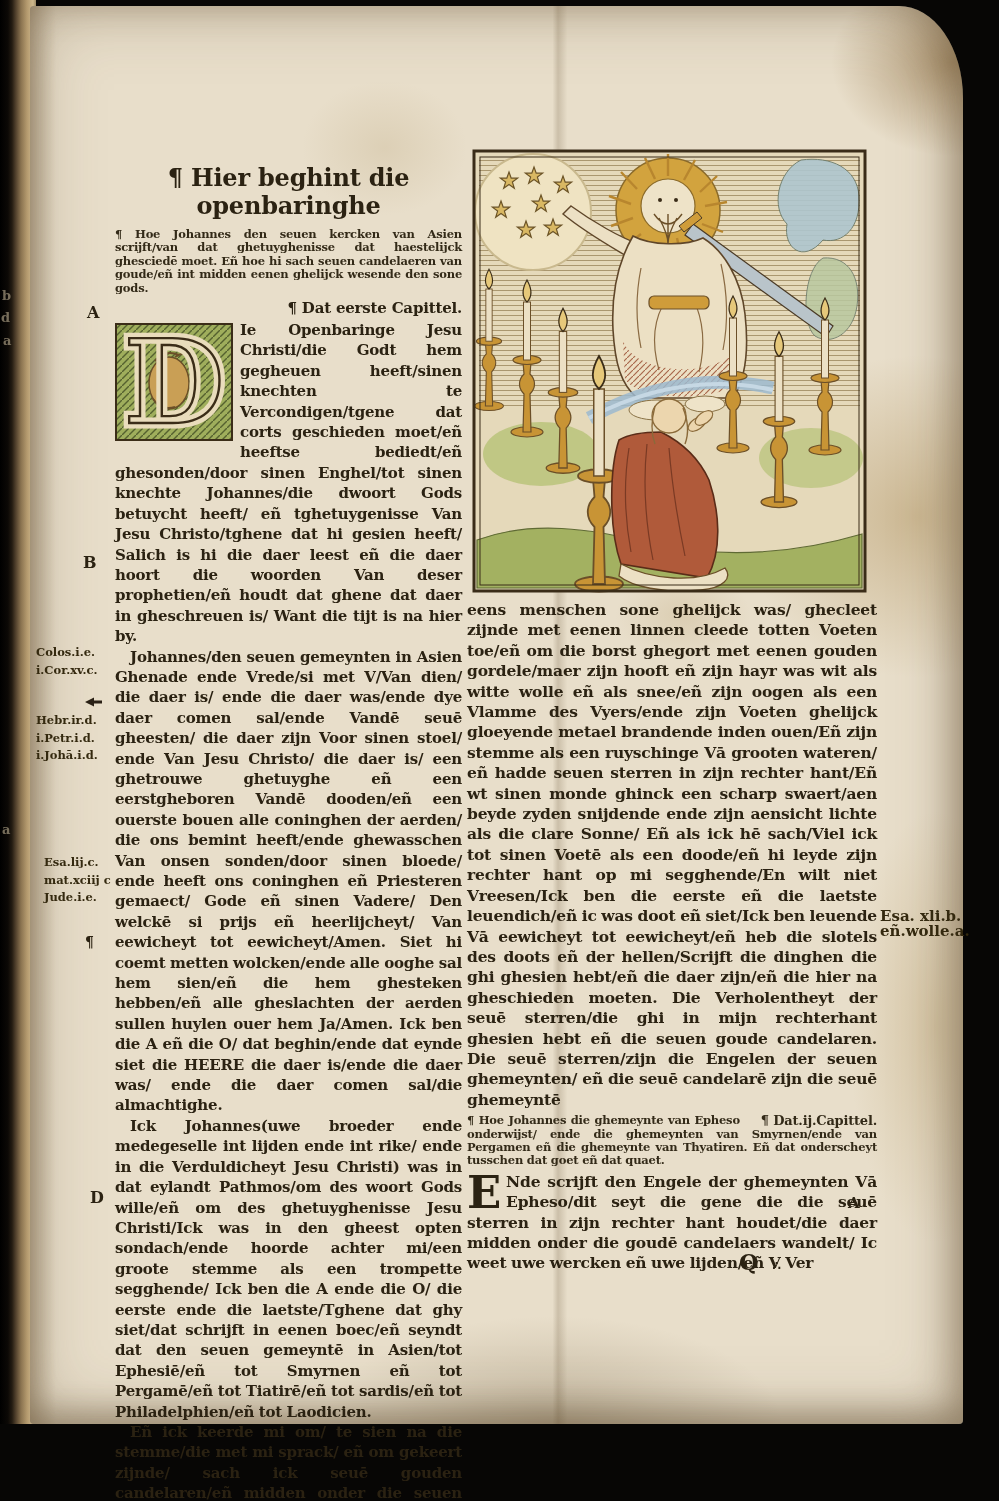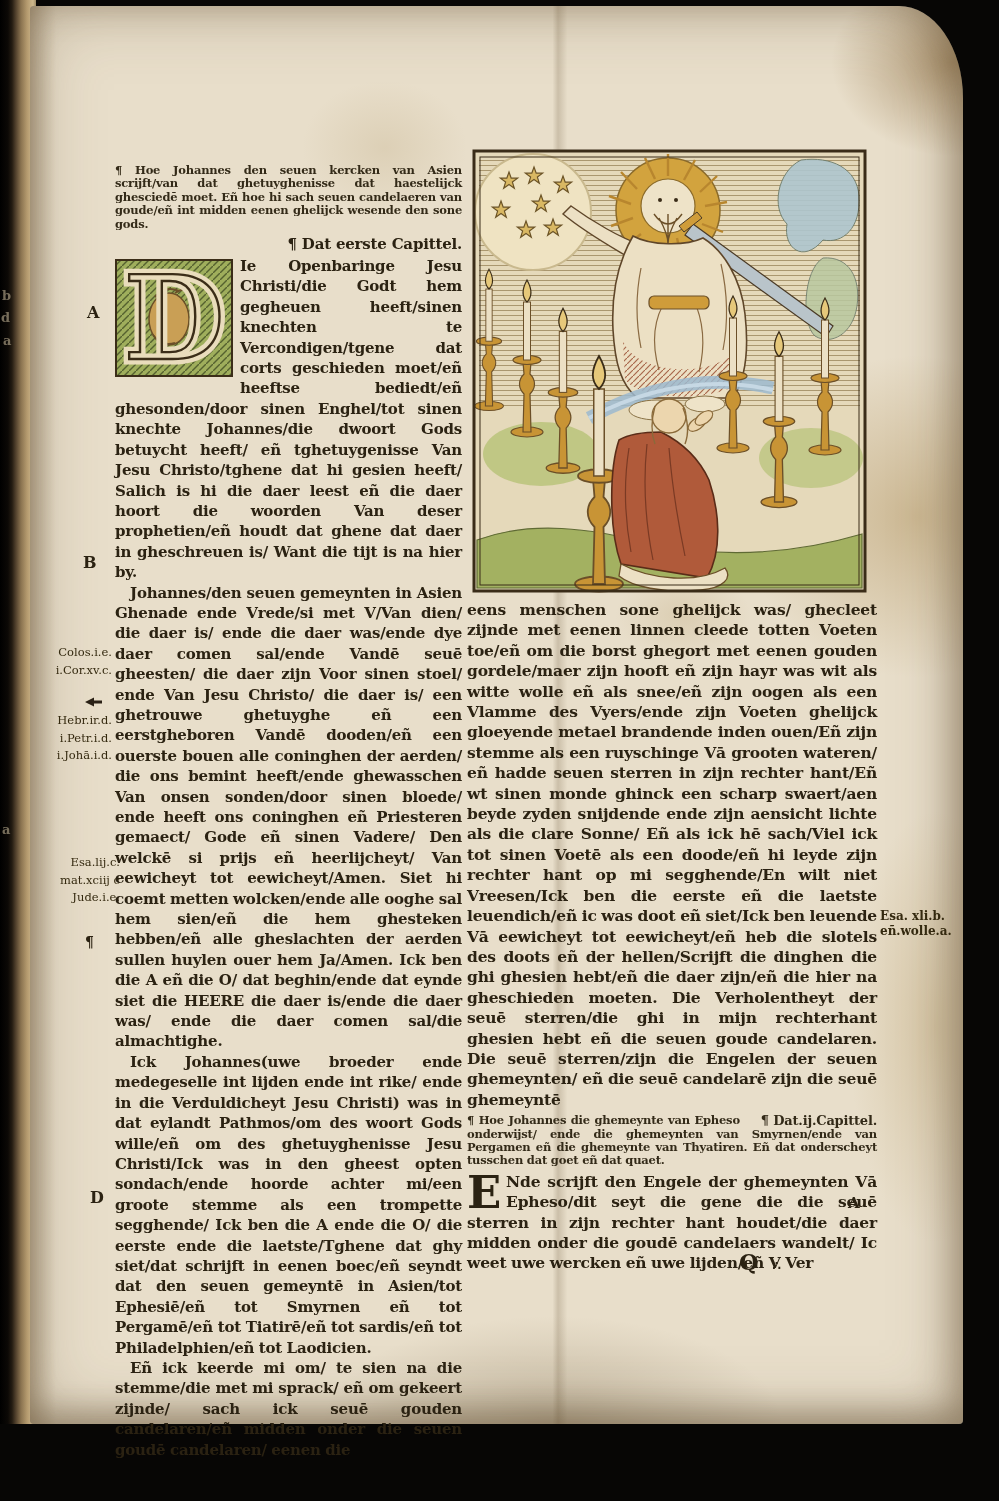--- a/index.html
+++ b/index.html
@@ -24,36 +24,36 @@
       linear-gradient(90deg, rgba(120,95,60,.30) 0, rgba(120,95,60,0) 26px),
       linear-gradient(90deg, rgba(0,0,0,0) 56%, rgba(100,80,50,.22) 56.6%, rgba(0,0,0,0) 57.6%);
     border-radius:3px 64px 4px 3px / 3px 92px 4px 3px;
     box-shadow:inset 0 0 70px rgba(95,75,45,.35), inset -16px 0 34px rgba(120,95,60,.28),
                inset 0 -14px 28px rgba(90,72,45,.30);}
   
   .bl{font-weight:bold;letter-spacing:-.2px;}
   .col{position:absolute;}
   .h1{font-size:24px;text-align:center;line-height:28px;}
   .h2{font-size:20px;text-align:center;line-height:24px;}
-  .argument{font-size:11.5px;line-height:13.4px;text-align:justify;margin-top:0;color:#332a18;}
+  .argument{font-size:11.5px;line-height:13.4px;text-align:justify;margin-top:8px;color:#332a18;}
   .chap{font-size:15px;text-align:right;line-height:20px;margin:3px 0 2px 0;}
   .body-l{font-size:15px;line-height:20.4px;text-align:justify;word-spacing:-.5px;}
   .body-r{font-size:15.5px;line-height:20.4px;text-align:justify;word-spacing:-.5px;}
   .indent{text-indent:15px;}
   .dropcapD{float:left;width:118px;height:118px;margin:3px 7px 2px 0;}
   .dropcapE{float:left;font-size:45px;line-height:38px;margin:2px 5px 0 0;font-weight:bold;}
-  .margin-note{position:absolute;font-size:11.5px;line-height:17.5px;font-weight:normal;
-               color:#34290f;text-align:right;width:76px;}
+  .margin-note{position:absolute;font-size:11.5px;line-height:17.5px;font-weight:bold;
+               color:#34290f;text-align:left;width:76px;}
   .margin-letter{position:absolute;font-size:16px;font-weight:bold;color:#2b2212;}
   .runhead{font-size:18px;text-align:center;line-height:22px;}
   #woodcut{display:block;margin:5px 0 0 4px;}
   #sig-row{position:absolute;left:650px;top:1243px;width:160px;text-align:center;}
   #sig-q{font-size:22px;font-weight:bold;}
   #sig-orn{font-size:13px;font-weight:bold;margin-left:14px;}
-  .rm-note{position:absolute;left:850px;top:903px;width:82px;font-size:12px;line-height:15px;
+  .rm-note{position:absolute;left:850px;top:903px;width:82px;font-size:15px;line-height:15px;
            font-weight:bold;color:#34290f;}
   .rm-letter{position:absolute;left:818px;top:1188px;font-size:15px;font-weight:bold;}
 </style>
 </head>
 <body>
 
 <div id="stage">
 
   <div id="binding">
     <span class="edge-mark" style="left:2px;top:288px">b</span>
@@ -84,20 +84,21 @@
       <div>i.Petr.i.d.</div>
       <div>i.Johā.i.d.</div>
     </div>
     <div class="margin-note" style="left:14px;top:848px">
       <div>Esa.lij.c.</div>
       <div>mat.xciij c</div>
       <div>Jude.i.e.</div>
     </div>
 
     <div class="col bl" style="left:85px;top:158px;width:347px">
+      <div class="h1">¶ Hier beghint die openbaringhe</div>
       <div class="argument">¶ Hoe Johannes den seuen kercken van Asien scrijft/van dat ghetuyghenisse dat haestelijck ghesciedē moet. Eñ hoe hi sach seuen candelaeren van goude/eñ int midden eenen ghelijck wesende den sone gods.</div>
       <div class="chap">¶ Dat eerste Capittel.</div>
 
       <div class="body-l">
         <span class="dropcapD">
           <svg width="118" height="118" viewBox="0 0 118 118">
             <defs>
               <pattern id="dc-h" width="7" height="7" patternUnits="userSpaceOnUse">
                 <path d="M0,7 L7,0" stroke="#55612f" stroke-width="1.4" fill="none"></path>
               </pattern>

